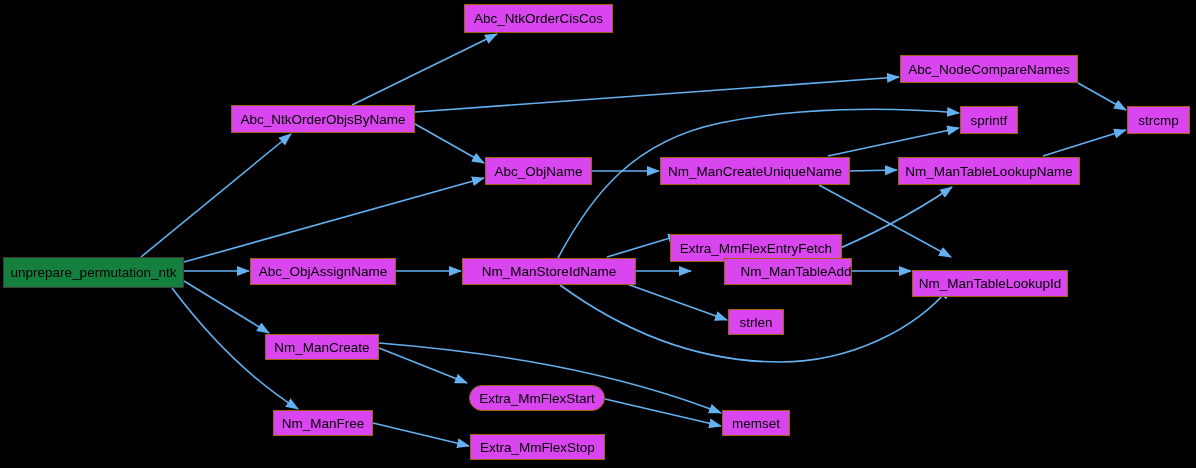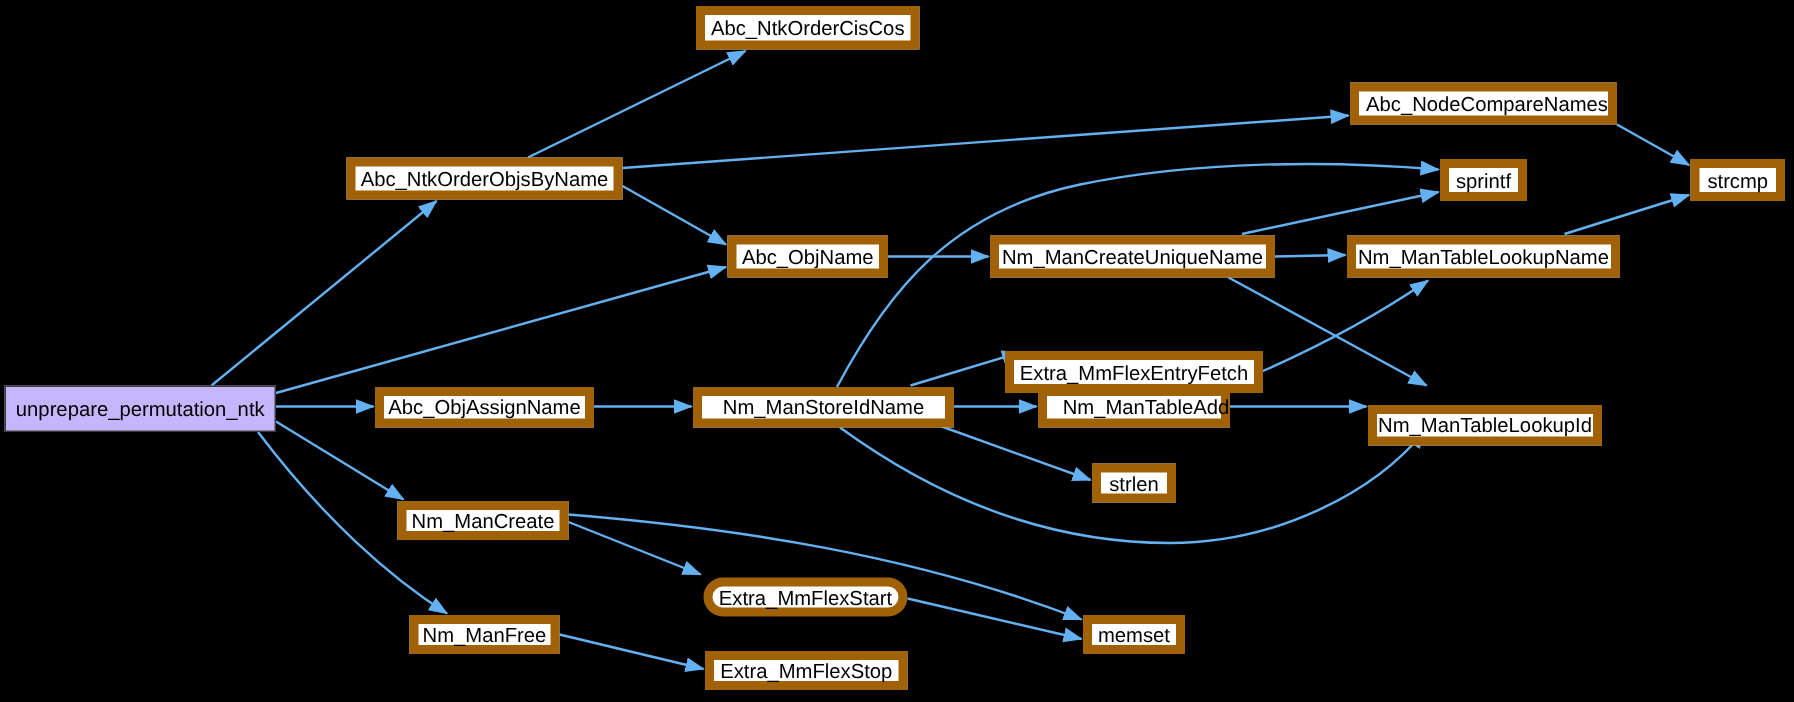--- a/index.html
+++ b/index.html
@@ -7,31 +7,31 @@
     position:relative;
     width:1196px;height:468px;
     background:#000;
     font-family:"Liberation Sans","DejaVu Sans",sans-serif;
     overflow:hidden;
   }
   #edge-layer{position:absolute;left:0;top:0;width:1196px;height:468px;}
   .node{
     position:absolute;
     box-sizing:border-box;
-    background:#ffffff;
-    border:6px solid #a16207;
+    background:#d946ef;
+    border:1px solid #a16207;
     color:#000;
     font-size:13.5px;
     text-align:center;
     white-space:nowrap;
     display:flex;align-items:center;justify-content:center;
     cursor:pointer;
   }
   .node.root{
-    background:#c4b5fd;
+    background:#15803d;
     border:1.5px solid #3c3c3c;
     cursor:default;
   }
   .edge{fill:none;stroke-width:1.6px;}
 </style>
 </head>
 <body>
 
 <div id="canvas" style="background: rgb(0, 0, 0);">
     <svg id="edge-layer" width="1196" height="468">
@@ -69,21 +69,21 @@
     </svg>
     <div class="node root" style="left: 3px; top: 257px; width: 181px; height: 31px;">
       <span>unprepare_permutation_ntk</span>
     </div>
     <div class="node" style="left: 464px; top: 4px; width: 149px; height: 29px;">
       <span>Abc_NtkOrderCisCos</span>
     </div>
     <div class="node" style="left: 231px; top: 105px; width: 184px; height: 28px;">
       <span>Abc_NtkOrderObjsByName</span>
     </div>
-    <div class="node" style="left: 900px; top: 55px; width: 178px; height: 28px; justify-content: flex-end;">
+    <div class="node" style="left: 900px; top: 55px; width: 178px; height: 28px;">
       <span>Abc_NodeCompareNames</span>
     </div>
     <div class="node" style="left: 960px; top: 106px; width: 58px; height: 28px;">
       <span>sprintf</span>
     </div>
     <div class="node" style="left: 1127px; top: 106px; width: 63px; height: 28px;">
       <span>strcmp</span>
     </div>
     <div class="node" style="left: 485px; top: 157px; width: 107px; height: 28px;">
       <span>Abc_ObjName</span>
@@ -96,21 +96,21 @@
     </div>
     <div class="node" style="left: 670px; top: 206px; width: 172px; height: 28px; margin-top: 28px;">
       <span>Extra_MmFlexEntryFetch</span>
     </div>
     <div class="node" style="left: 250px; top: 258px; width: 146px; height: 27px;">
       <span>Abc_ObjAssignName</span>
     </div>
     <div class="node" style="left: 462px; top: 258px; width: 174px; height: 27px;">
       <span>Nm_ManStoreIdName</span>
     </div>
-    <div class="node" style="left: 692px; top: 258px; width: 128px; height: 27px; padding-left: 16px;">
+    <div class="node" style="left: 724px; top: 258px; width: 128px; height: 27px; padding-left: 16px;">
       <span>Nm_ManTableAdd</span>
     </div>
     <div class="node" style="left: 912px; top: 270px; width: 156px; height: 27px;">
       <span>Nm_ManTableLookupId</span>
     </div>
     <div class="node" style="left: 728px; top: 309px; width: 56px; height: 26px;">
       <span>strlen</span>
     </div>
     <div class="node" style="left: 265px; top: 334px; width: 114px; height: 26px;">
       <span>Nm_ManCreate</span>

